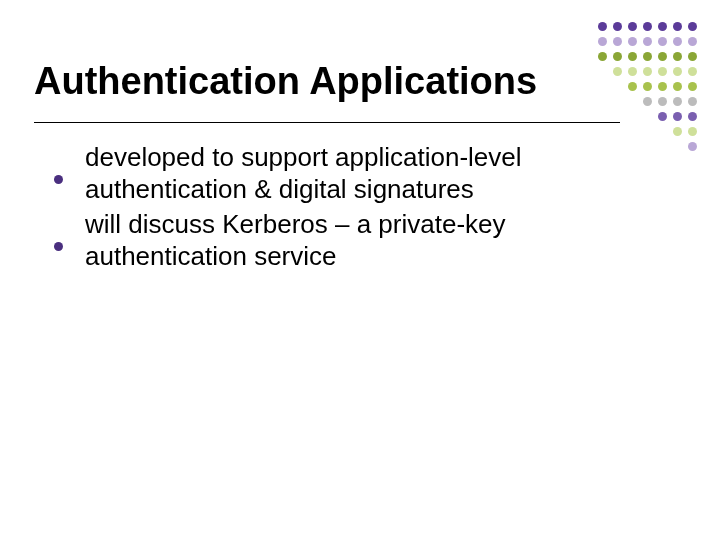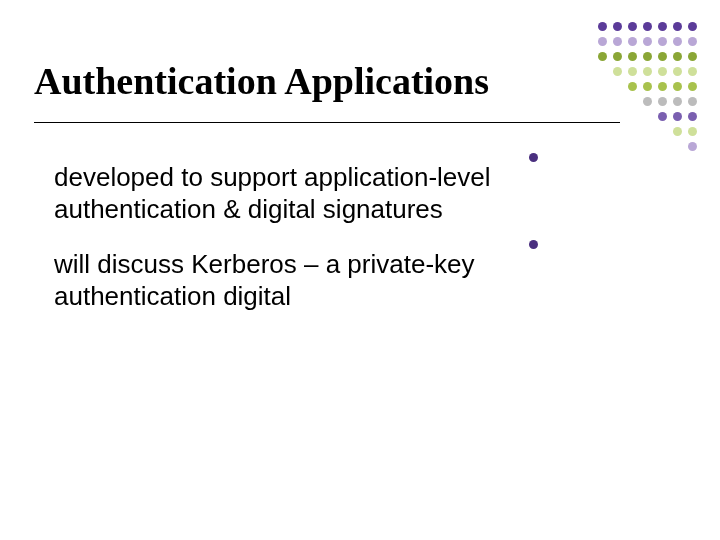--- a/index.html
+++ b/index.html
@@ -22,41 +22,39 @@
     position: absolute;
     top: 62px;
     left: 34px;
     right: 150px;
   }
   .title {
     font-size: 38px;
     font-weight: bold;
     letter-spacing: 0px;
     line-height: 1.05;
-    font-family: Liberation Serif, serif;
   }
   .rule {
     position: absolute;
     top: 122px;
     left: 34px;
     width: 586px;
     height: 0;
     border-top: 1.5px solid #000000;
   }
   .body {
     position: absolute;
     top: 142px;
     left: 54px;
     right: 160px;
   }
   .bullet-item {
     display: flex;
-    align-items: flex-end;
+    align-items: center;
     margin-bottom: 4px;
-    flex-direction: column;
   }
   .bullet-dot {
     flex: 0 0 auto;
     width: 9px;
     height: 9px;
     border-radius: 50%;
     background: #4a2f7f;
     margin-top: 11px;
     margin-right: 22px;
   }
@@ -165,17 +163,17 @@
 
   <div class="rule"></div>
 
   <div class="body">
     <div class="bullet-item">
       <div class="bullet-dot"></div>
       <div class="bullet-text">developed to support application-level authentication &amp; digital signatures</div>
     </div>
     <div class="bullet-item">
       <div class="bullet-dot"></div>
-      <div class="bullet-text">will discuss Kerberos – a private-key authentication digital</div>
+      <div class="bullet-text">will discuss Kerberos – a private-key authentication service</div>
     </div>
   </div>
 
 </div>
 
 </body></html>

